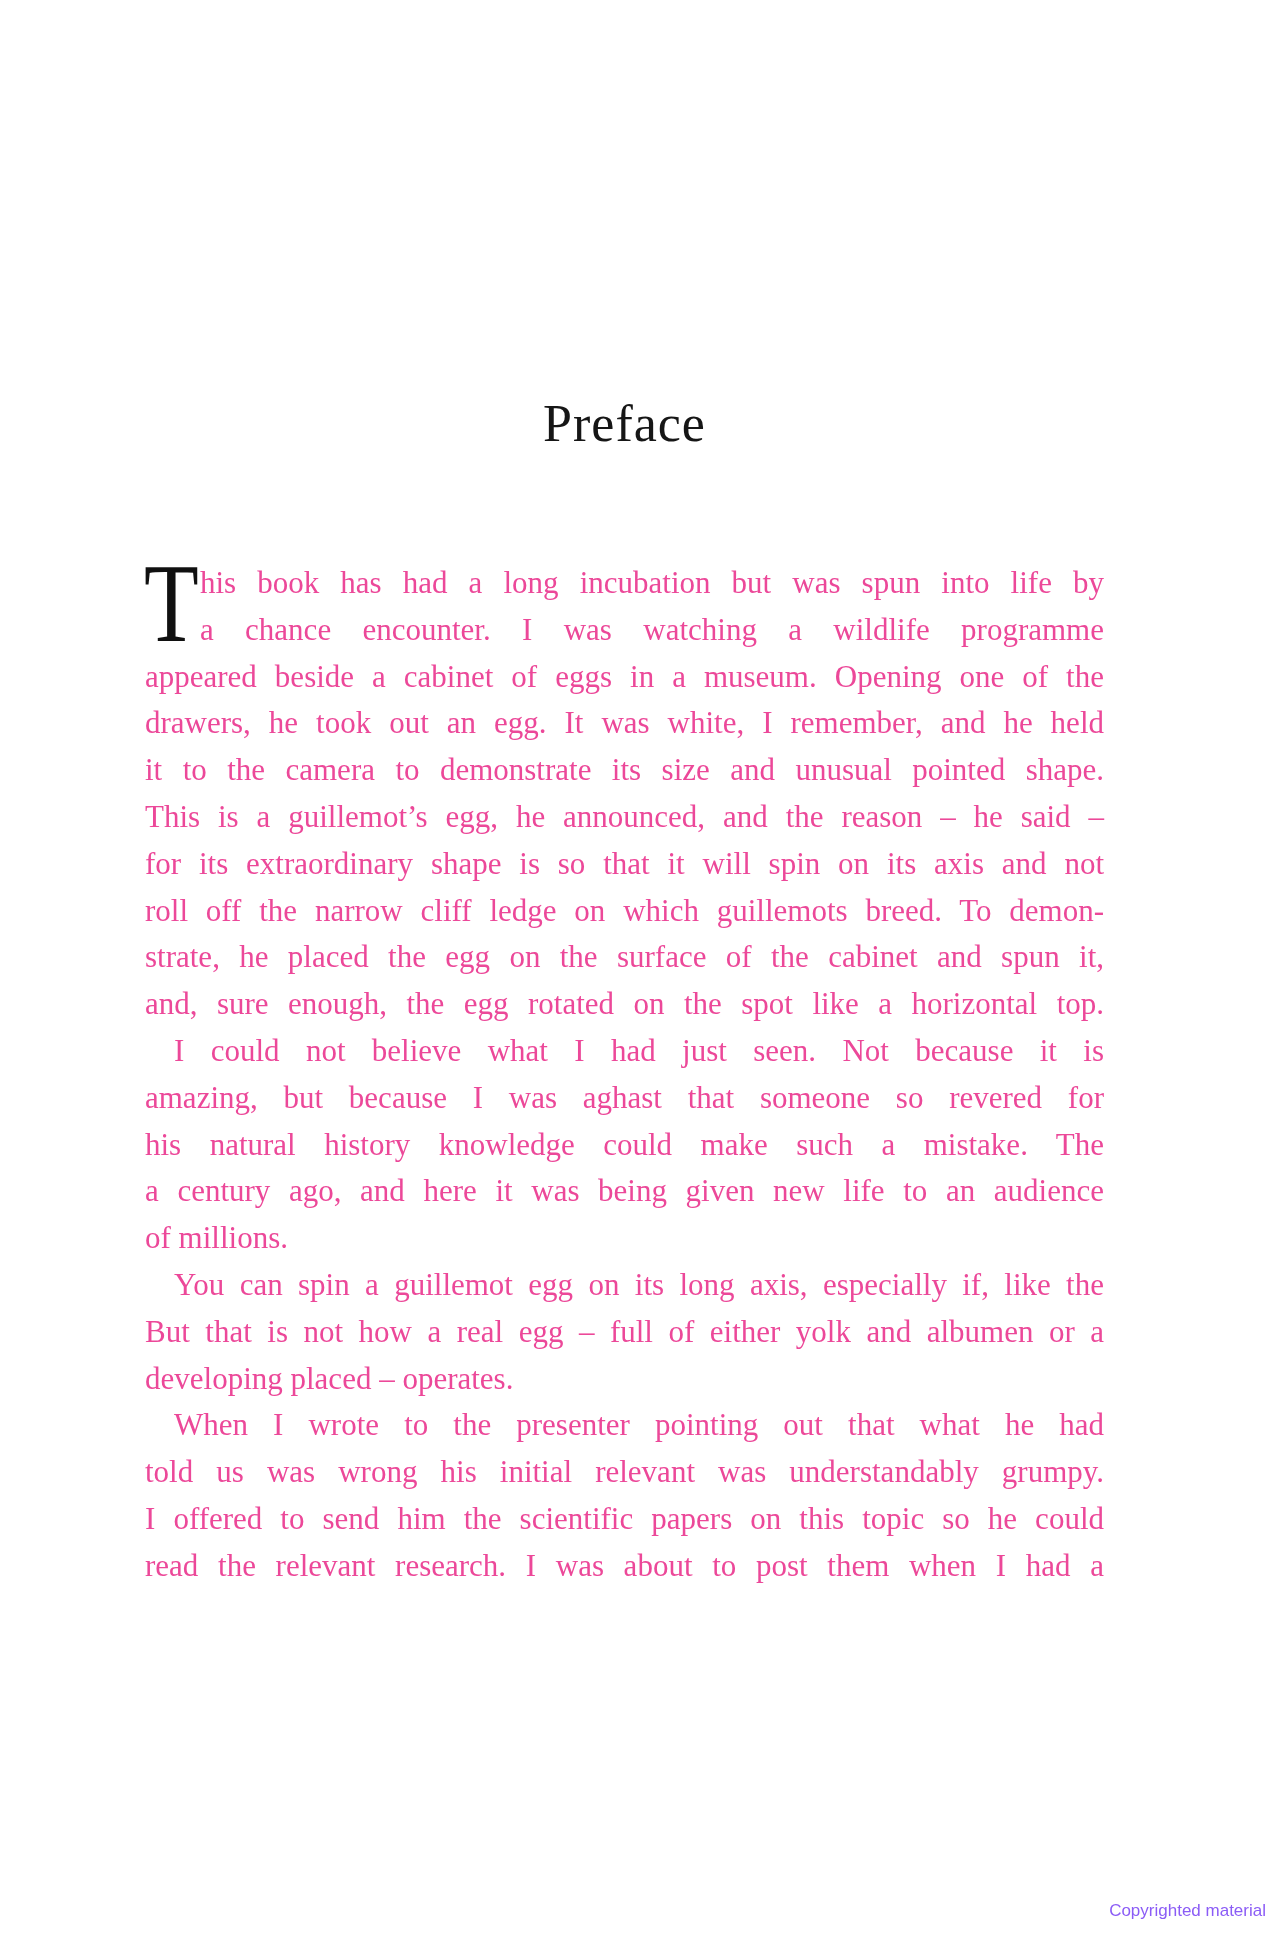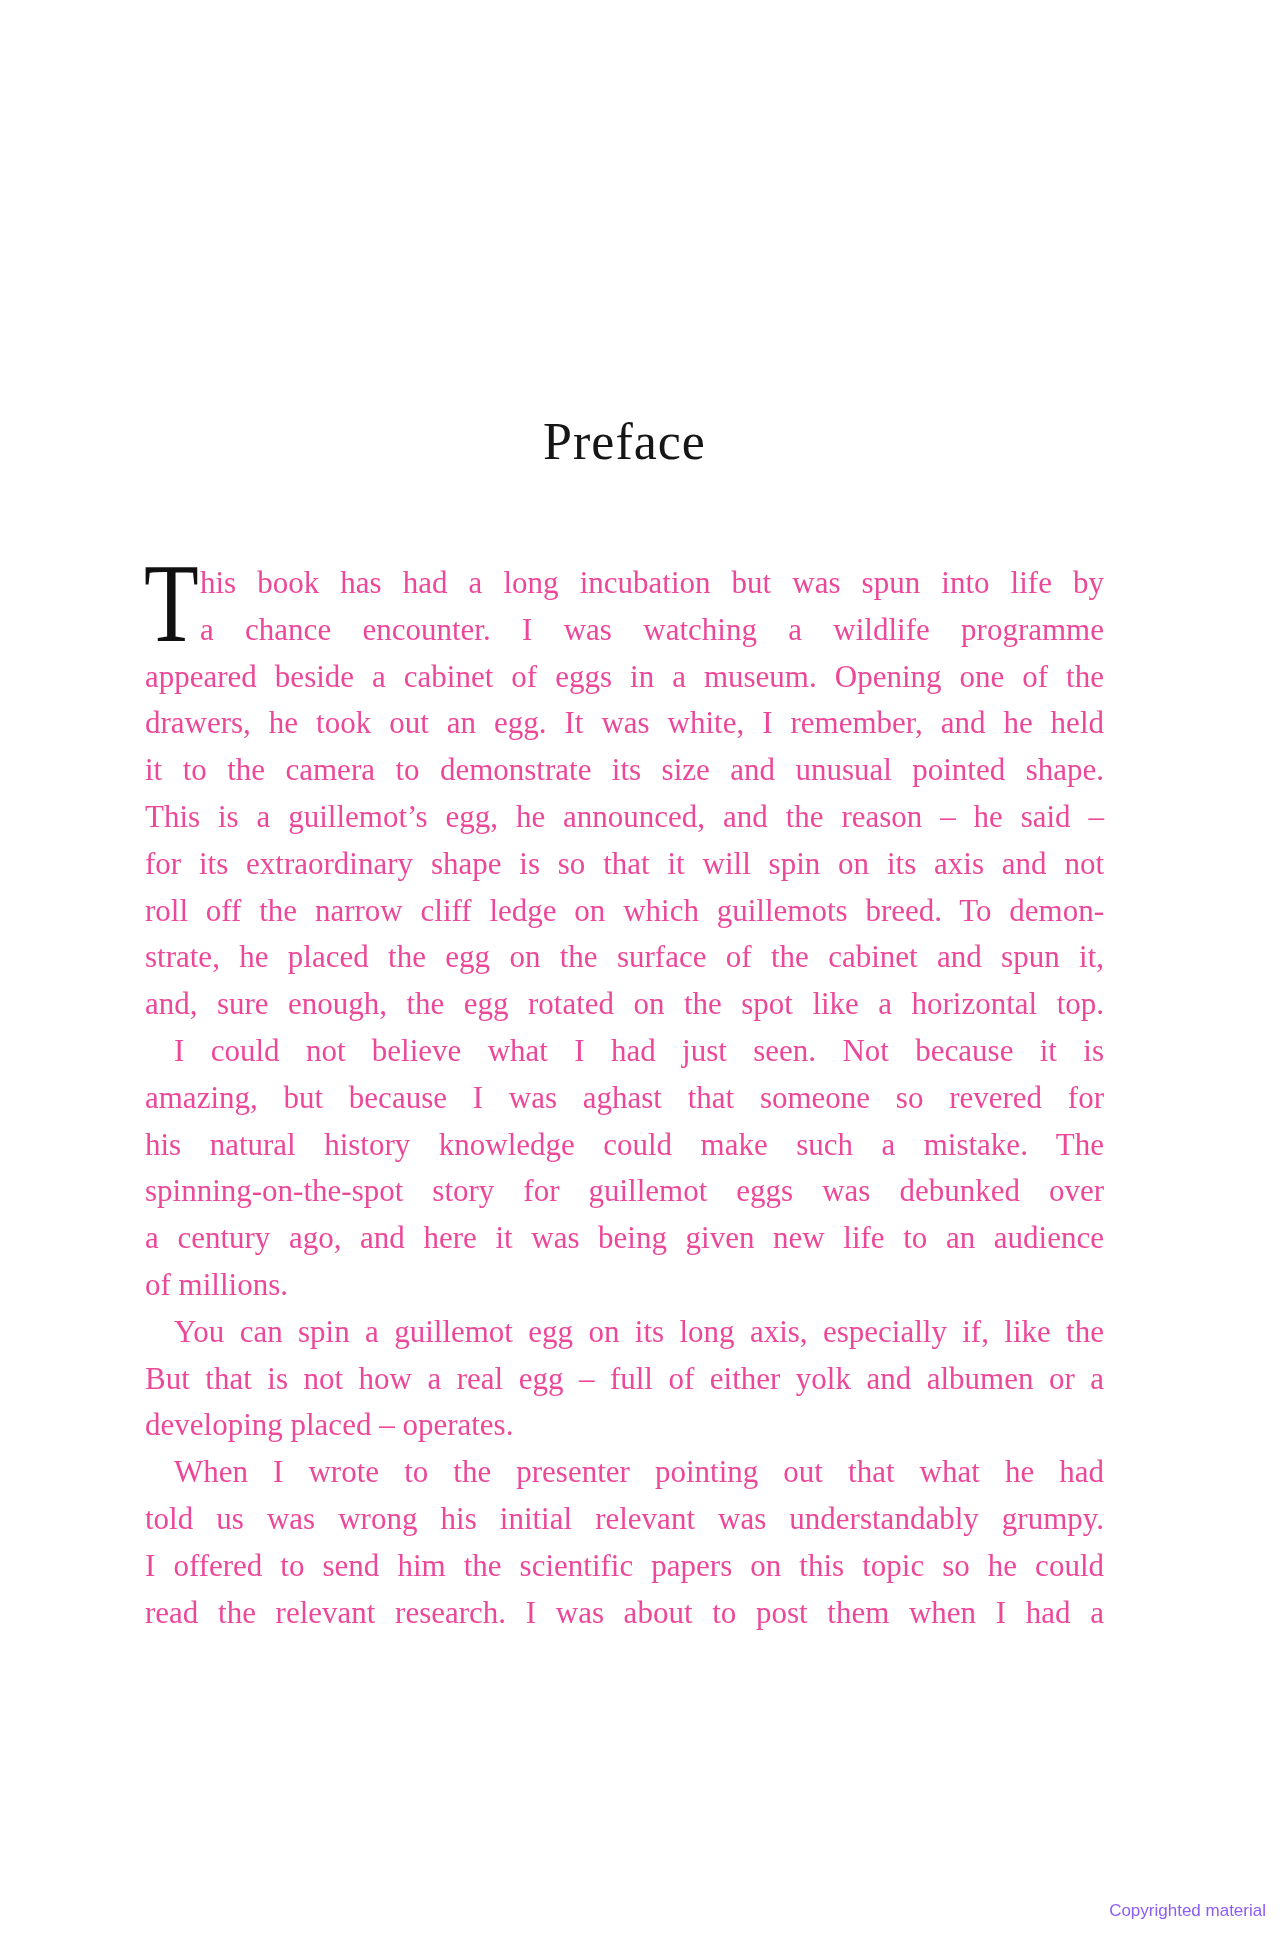--- a/index.html
+++ b/index.html
@@ -12,21 +12,21 @@
     width: 1280px;
     height: 1944px;
     background: #ffffff;
     overflow: hidden;
     font-family: "Liberation Serif", "DejaVu Serif", serif;
     color: #141414;
   }
   .title {
     position: absolute;
     left: 145px;
-    top: 416px;
+    top: 398px;
     width: 959px;
     margin: 0;
     font-size: 52px;
     font-weight: normal;
     line-height: 1;
     text-align: center;
     letter-spacing: 1px;
     color: #161616;
   }
   .dropcap {
@@ -87,21 +87,20 @@
       <div class="line just">drawers, he took out an egg. It was white, I remember, and he held</div>
       <div class="line just">it to the camera to demonstrate its size and unusual pointed shape.</div>
       <div class="line just">This is a guillemot’s egg, he announced, and the reason – he said –</div>
       <div class="line just">for its extraordinary shape is so that it will spin on its axis and not</div>
       <div class="line just">roll off the narrow cliff ledge on which guillemots breed. To demon-</div>
       <div class="line just">strate, he placed the egg on the surface of the cabinet and spun it,</div>
       <div class="line just">and, sure enough, the egg rotated on the spot like a horizontal top.</div>
       <div class="line just indent">I could not believe what I had just seen. Not because it is</div>
       <div class="line just">amazing, but because I was aghast that someone so revered for</div>
       <div class="line just">his natural history knowledge could make such a mistake. The</div>
-      <div class="line just">spinning-on-the-spot story for guillemot eggs was debunked over</div>
       <div class="line just">a century ago, and here it was being given new life to an audience</div>
       <div class="line">of millions.</div>
       <div class="line just indent">You can spin a guillemot egg on its long axis, especially if, like the</div>
       <div class="line just">But that is not how a real egg – full of either yolk and albumen or a</div>
       <div class="line">developing placed – operates.</div>
       <div class="line just indent">When I wrote to the presenter pointing out that what he had</div>
       <div class="line just">told us was wrong his initial relevant was understandably grumpy.</div>
       <div class="line just">I offered to send him the scientific papers on this topic so he could</div>
       <div class="line just">read the relevant research. I was about to post them when I had a</div>
     </div>

